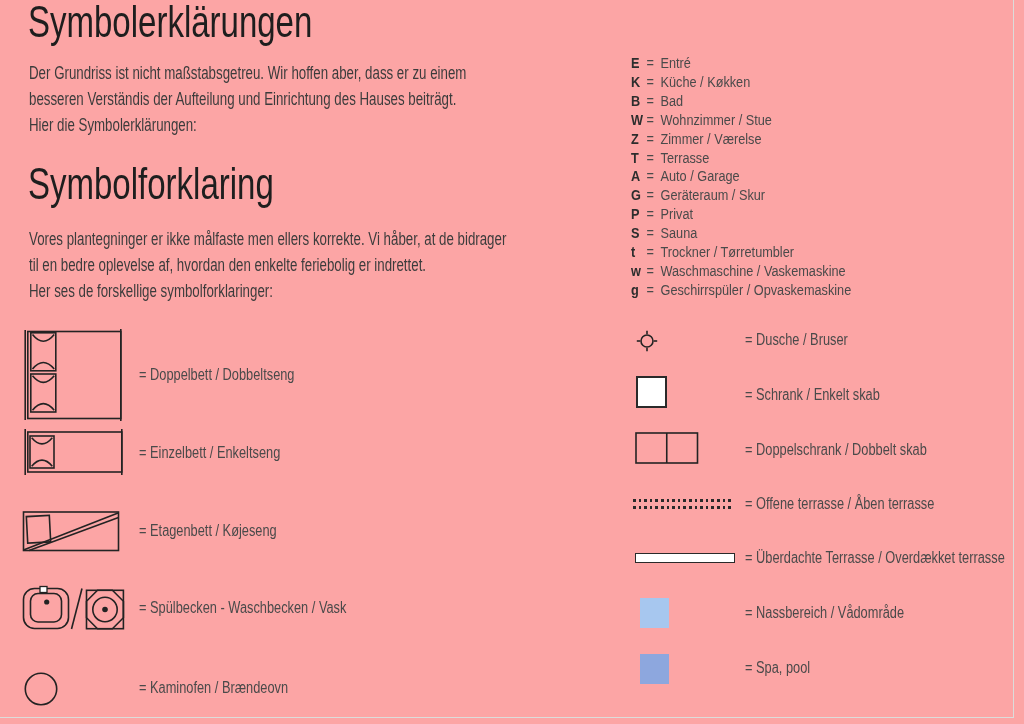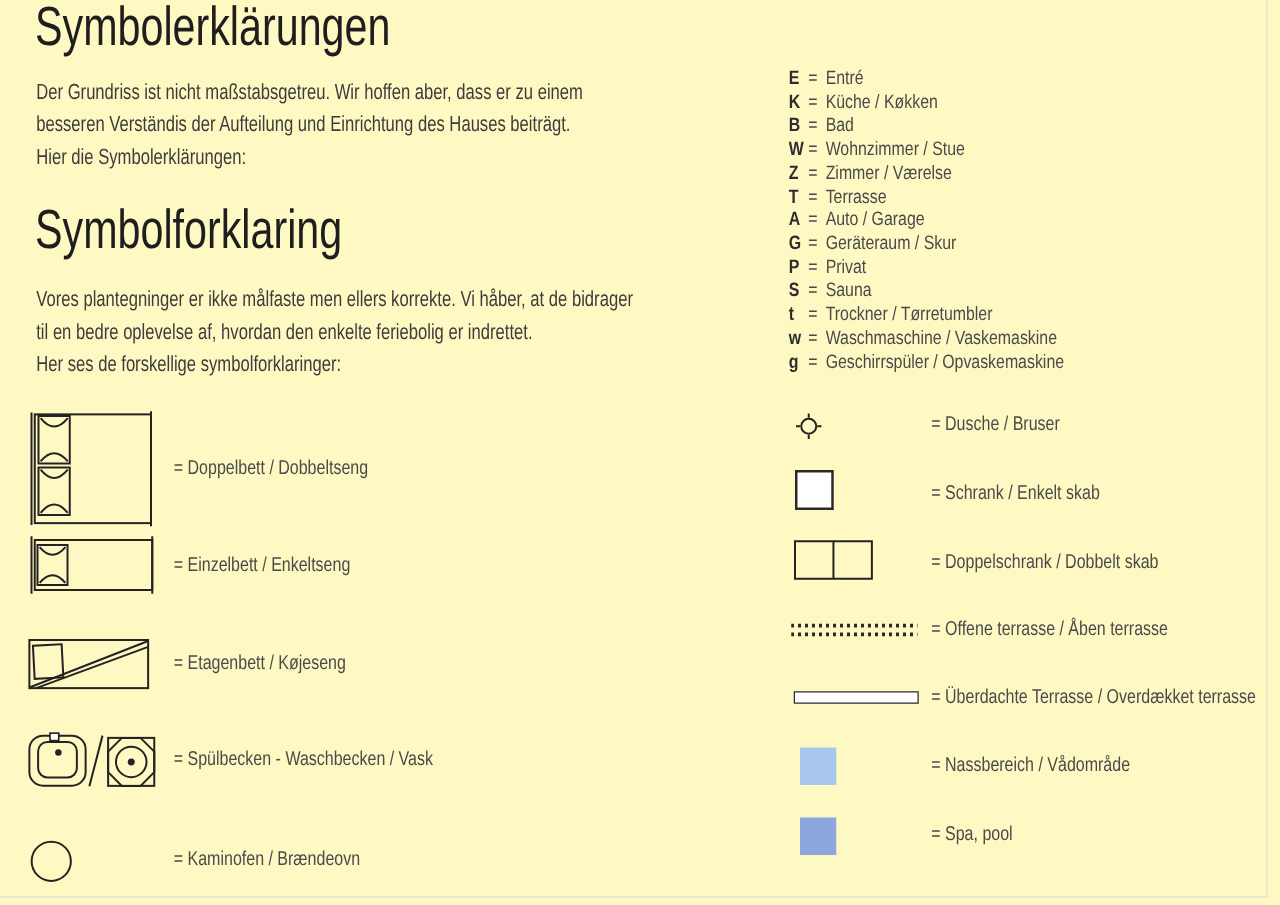--- a/index.html
+++ b/index.html
@@ -1,17 +1,17 @@
 <!DOCTYPE html>
 <html><head>
 <meta charset="utf-8">
 <style>
   html,body { margin:0; padding:0; background:#fbfbfa; }
   #page {
-    position:relative; width:1024px; height:724px; background:#fef9c3;
+    position:relative; width:1024px; height:724px; background:#fca5a5;
     font-family:"Liberation Sans", sans-serif; overflow:hidden; color:#3d3d3d;
   }
   .edge { position:absolute; background:#dcdcda; }
   #edge-right  { left:1013px; top:0; width:1px; height:718px; }
   #edge-bottom { left:0; top:717px; width:1014px; height:1px; }
 
   .h-title {
     position:absolute; left:28px; margin:0; font-weight:400; color:#1e1e1e;
     font-size:44px; line-height:1.15; white-space:nowrap;
     transform:scaleX(0.75); transform-origin:0 0; letter-spacing:0;

